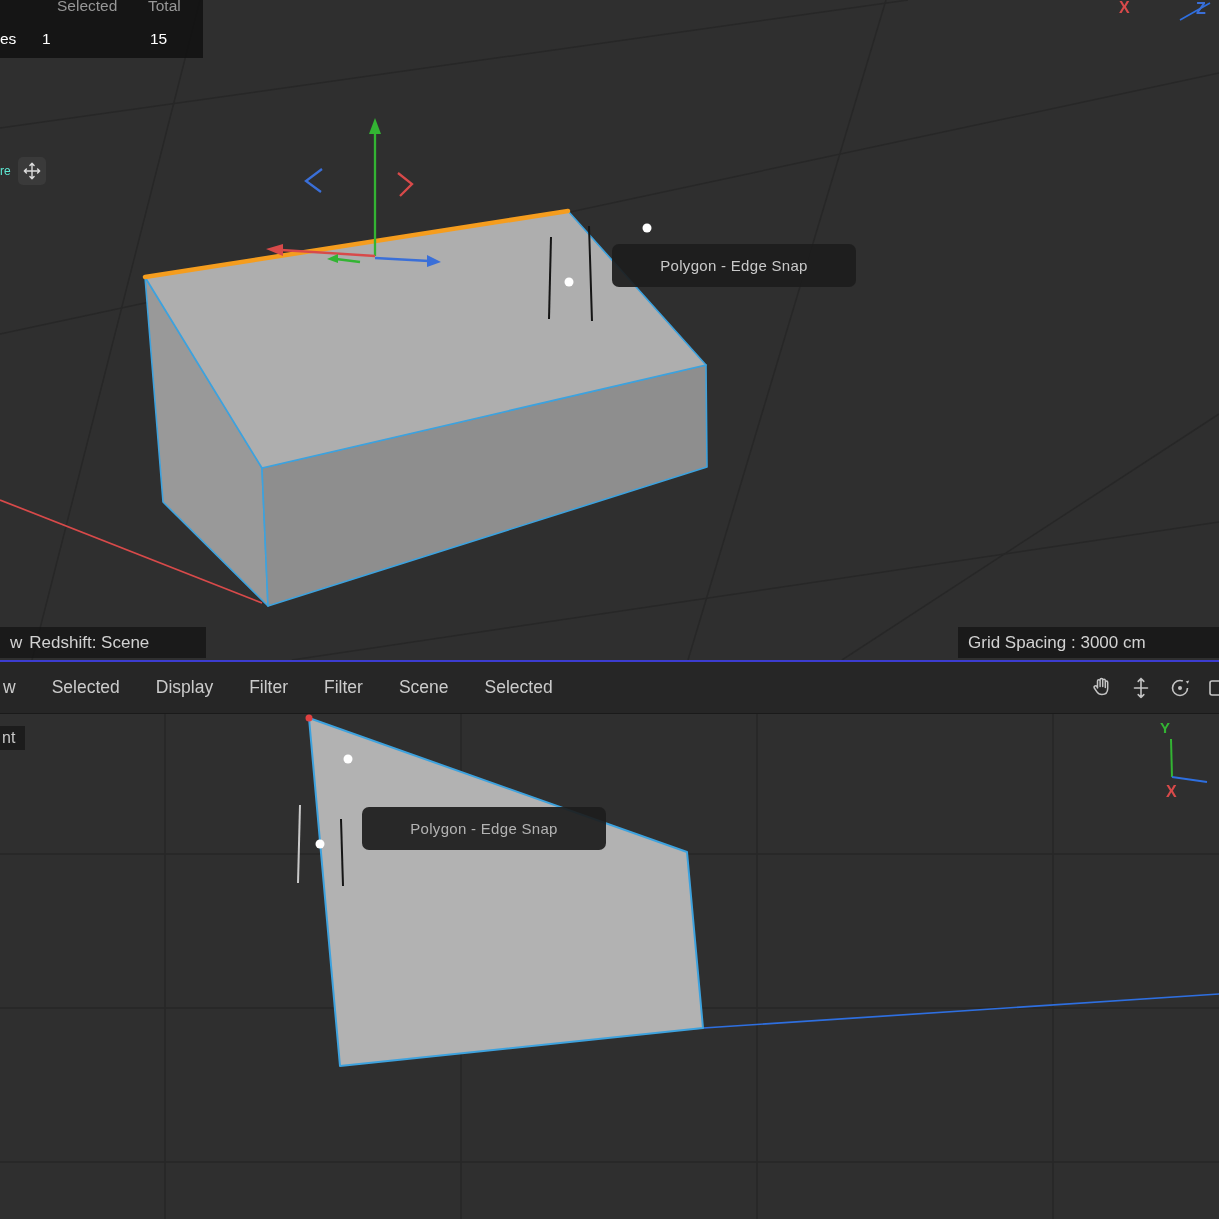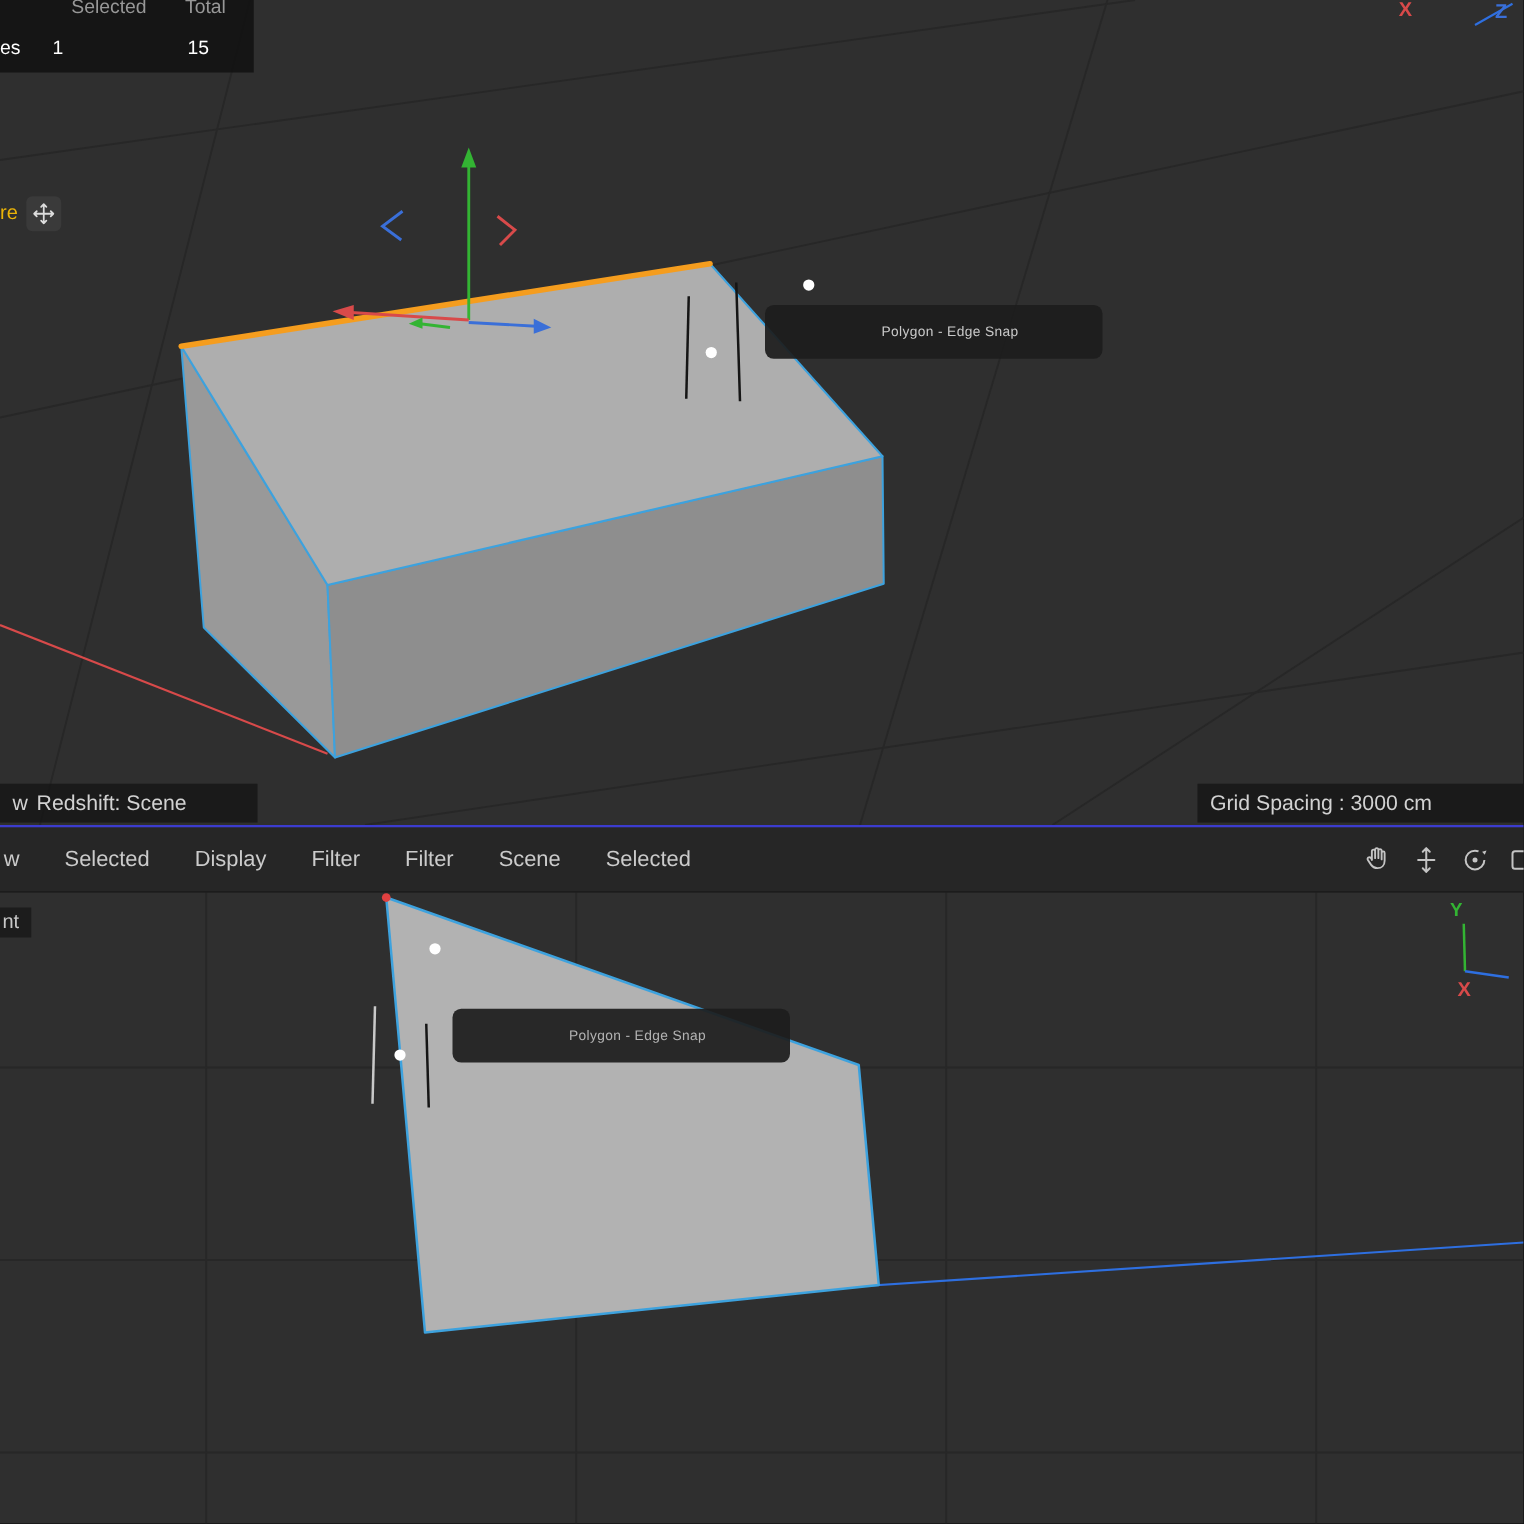--- a/index.html
+++ b/index.html
@@ -29,26 +29,26 @@
   .axis-label-red{fill:var(--axis-red,#d84a4a);font-size:16px;font-weight:bold;}
   .axis-label-green{fill:var(--axis-green,#33b433);font-size:15px;font-weight:bold;}
   .axis-label-blue{fill:var(--axis-blue,#3a6fd8);font-size:16px;font-weight:bold;}
   
   .stats{position:absolute;left:0;top:0;width:203px;height:58px;
          background:rgba(16,16,16,.82);font-size:15.5px;z-index:5;}
   .stats span{position:absolute;white-space:nowrap;}
   .stats .hdr{color:#979797;top:-3px;}
   .stats .val{color:#ffffff;top:30px;}
   .tool-chip{position:absolute;left:0;top:155px;height:32px;display:flex;align-items:center;z-index:5;}
-  .tool-chip .txt{color:#eab308;font-size:16px;margin-right:7px;}
+  .tool-chip .txt{color:#5eead4;font-size:12px;margin-right:7px;}
   .tool-btn{width:28px;height:28px;background:#3a3a3a;border-radius:5px;
             display:flex;align-items:center;justify-content:center;color:#dcdcdc;}
   .tooltip{position:absolute;width:244px;height:43px;background:rgba(29,29,29,.93);
-           border-radius:7px;color:var(--tooltip-text,#c9c9c9);font-size:11px;
-           display:flex;align-items:center;justify-content:center;letter-spacing:.3px;z-index:6;padding-left:26px;}
+           border-radius:7px;color:var(--tooltip-text,#c9c9c9);font-size:15px;
+           display:flex;align-items:center;justify-content:center;letter-spacing:.3px;z-index:6;}
   .tooltip.dim{color:#b3b3b3;}
   .hud-chip{position:absolute;display:flex;align-items:center;background:rgba(22,22,22,.85);
             color:var(--hud-text,#d2d2d2);font-size:17px;height:31px;padding:0 10px;
             white-space:nowrap;z-index:5;}
   .divider{position:absolute;left:0;top:660px;width:100%;height:2px;
            background:var(--divider-blue,#3c3ccf);z-index:7;}
   .menubar{position:absolute;left:0;top:662px;width:100%;height:51px;
            background:var(--menubar-bg,#262626);border-bottom:1px solid #1a1a1a;
            display:flex;align-items:center;z-index:7;}
   .menu-item{color:var(--menu-text,#cbcbcb);font-size:17.5px;margin-left:36px;cursor:default;}

